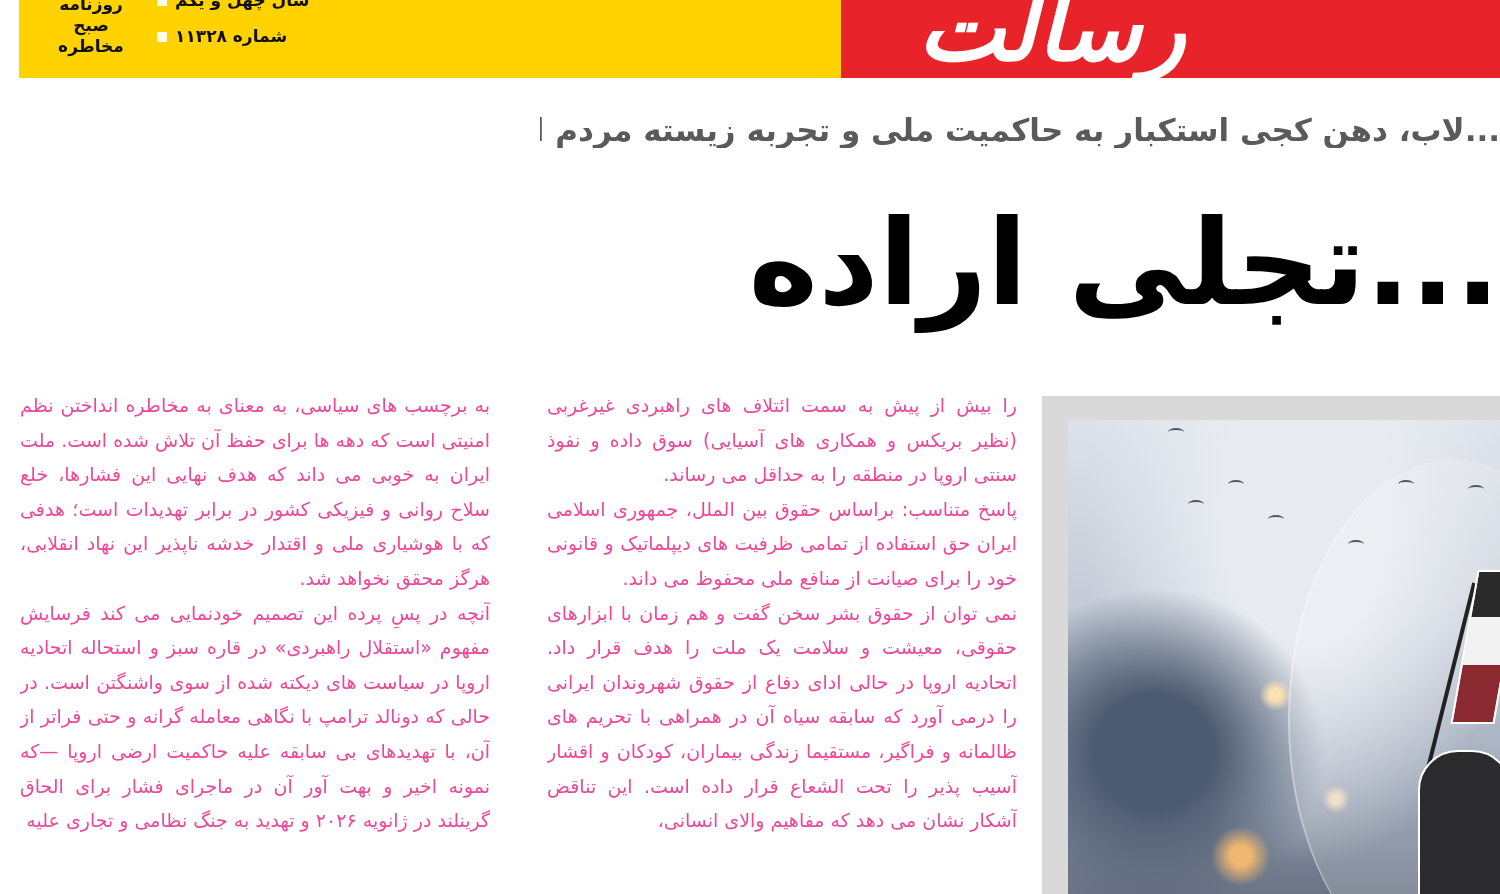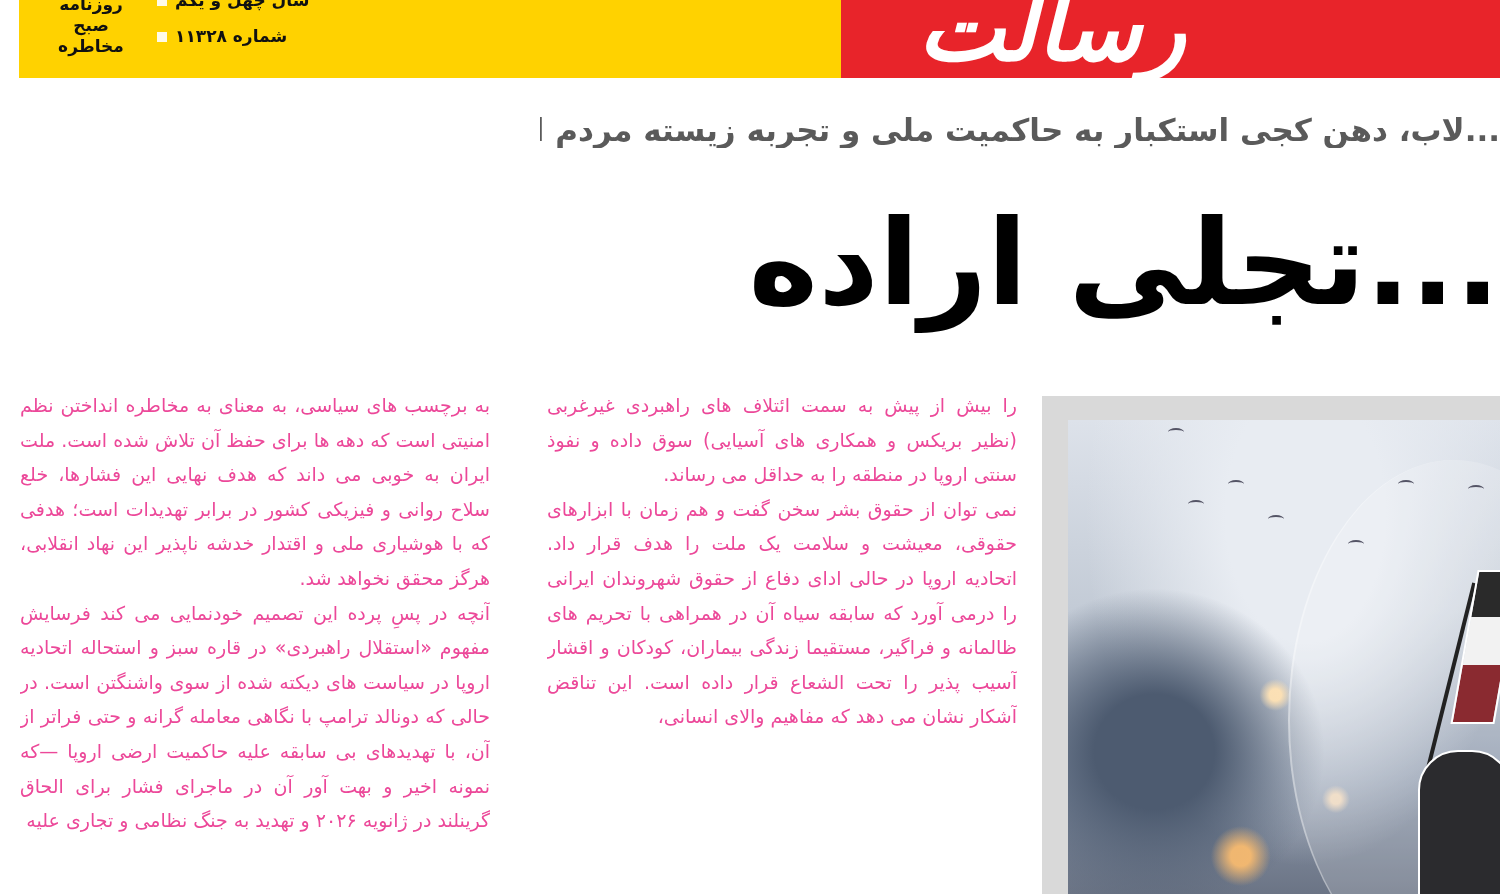--- a/index.html
+++ b/index.html
@@ -113,20 +113,21 @@
 </div>
 <div class="meta-line meta-issue">
   <span>شماره ۱۱۳۲۸</span><span class="sq"></span>
 </div>
 
 <div class="kicker">...لاب، دهن کجی استکبار به حاکمیت ملی و تجربه زیسته مردم ایران است</div>
 <div class="headline">...تجلی اراده ایران</div>
 
 <div class="col col-mid">
   <p>را بیش از پیش به سمت ائتلاف های راهبردی غیرغربی (نظیر بریکس و همکاری های آسیایی) سوق داده و نفوذ سنتی اروپا در منطقه را به حداقل می رساند.</p>
+  <p>پاسخ متناسب: براساس حقوق بین الملل، جمهوری اسلامی ایران حق استفاده از تمامی ظرفیت های دیپلماتیک و قانونی خود را برای صیانت از منافع ملی محفوظ می داند.</p>
   <p>نمی توان از حقوق بشر سخن گفت و هم زمان با ابزارهای حقوقی، معیشت و سلامت یک ملت را هدف قرار داد. اتحادیه اروپا در حالی ادای دفاع از حقوق شهروندان ایرانی را درمی آورد که سابقه سیاه آن در همراهی با تحریم های ظالمانه و فراگیر، مستقیما زندگی بیماران، کودکان و اقشار آسیب پذیر را تحت الشعاع قرار داده است. این تناقض آشکار نشان می دهد که مفاهیم والای انسانی،</p>
 </div>
 
 <div class="col col-left">
   <p>به برچسب های سیاسی، به معنای به مخاطره انداختن نظم امنیتی است که دهه ها برای حفظ آن تلاش شده است. ملت ایران به خوبی می داند که هدف نهایی این فشارها، خلع سلاح روانی و فیزیکی کشور در برابر تهدیدات است؛ هدفی که با هوشیاری ملی و اقتدار خدشه ناپذیر این نهاد انقلابی، هرگز محقق نخواهد شد.</p>
   <p>آنچه در پسِ پرده این تصمیم خودنمایی می کند فرسایش مفهوم «استقلال راهبردی» در قاره سبز و استحاله اتحادیه اروپا در سیاست های دیکته شده از سوی واشنگتن است. در حالی که دونالد ترامپ با نگاهی معامله گرانه و حتی فراتر از آن، با تهدیدهای بی سابقه علیه حاکمیت ارضی اروپا —که نمونه اخیر و بهت آور آن در ماجرای فشار برای الحاق گرینلند در ژانویه ۲۰۲۶ و تهدید به جنگ نظامی و تجاری علیه</p>
 </div>
 
 <div class="photo-frame"></div>
 <div class="photo" title="photo-flag-bearer-smoke">

